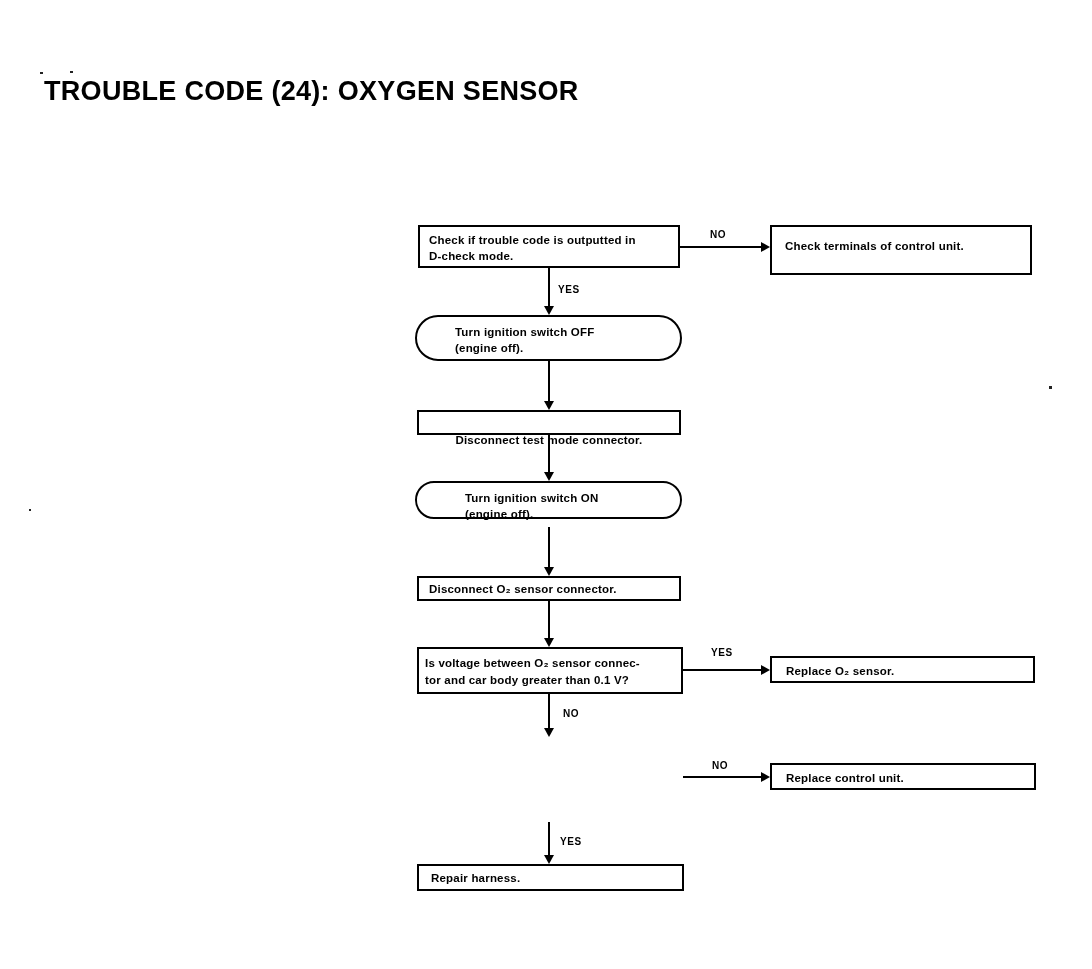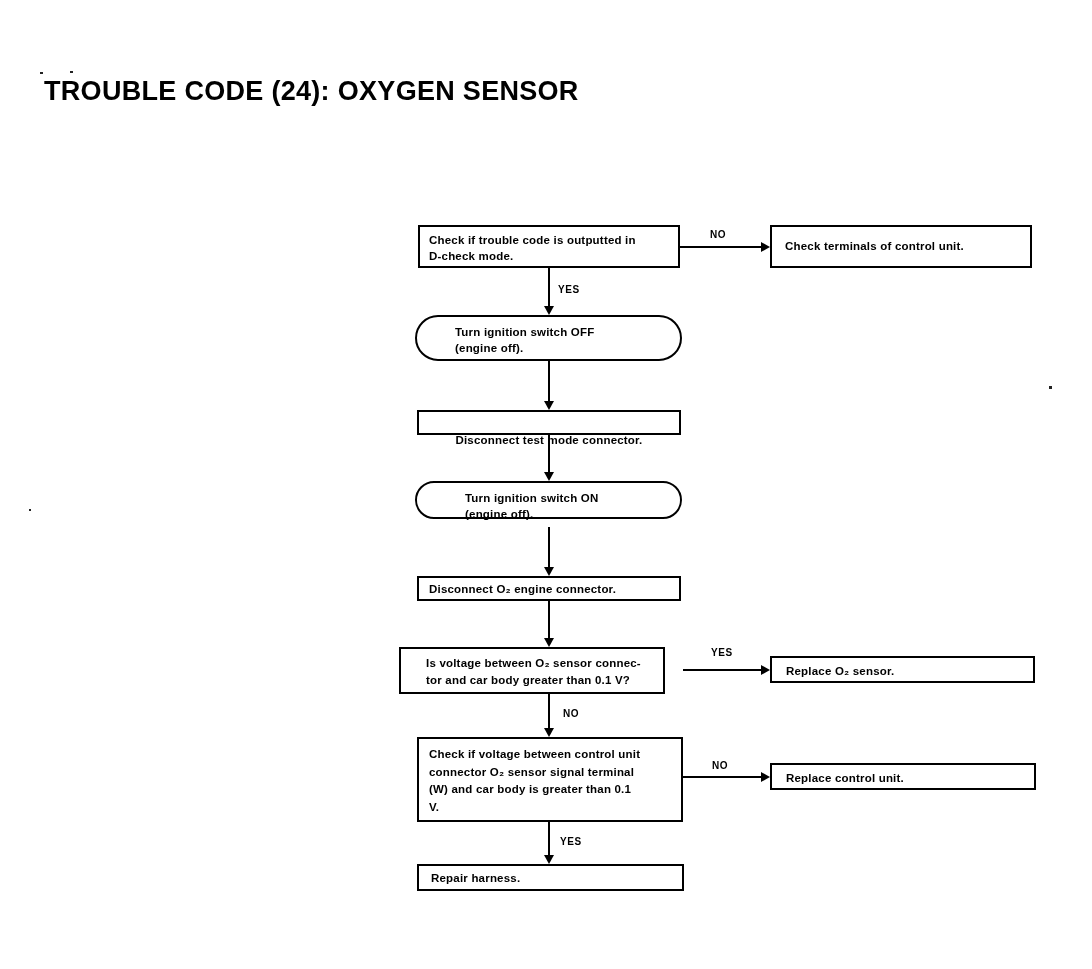--- a/index.html
+++ b/index.html
@@ -36,26 +36,26 @@
   }
   .ln { display: block; }
   .stadium { border-radius: 24px; }
 
   
   .n1  { left: 418px; top: 225px; width: 262px; height: 43px; padding: 5px 25px 0 9px; }
   .n3  { left: 415px; top: 315px; width: 267px; height: 46px; padding: 7px 8px 0 38px; }
   .n4  { left: 417px; top: 410px; width: 264px; height: 25px; padding: 20px 0 0 0; text-align: center; }
   .n5  { left: 415px; top: 481px; width: 267px; height: 38px; padding: 7px 8px 0 48px; }
   .n6  { left: 417px; top: 576px; width: 264px; height: 25px; padding: 3px 8px 0 10px; }
-  .n7  { left: 399px; top: 647px; width: 266px; height: 47px; padding: 6px 6px 0 25px; line-height: 17px; }
+  .n7  { left: 417px; top: 647px; width: 266px; height: 47px; padding: 6px 6px 0 6px; line-height: 17px; }
   .n9  { left: 417px; top: 737px; width: 266px; height: 85px; padding: 7px 6px 0 10px; line-height: 17.5px; }
   .n11 { left: 417px; top: 864px; width: 267px; height: 27px; padding: 4px 8px 0 12px; }
 
   
-  .n2  { left: 770px; top: 225px; width: 262px; height: 43px; padding: 11px 4px 0 13px; }
+  .n2  { left: 770px; top: 225px; width: 262px; height: 50px; padding: 11px 4px 0 13px; }
   .n8  { left: 770px; top: 656px; width: 265px; height: 27px; padding: 5px 8px 0 14px; }
   .n10 { left: 770px; top: 763px; width: 266px; height: 27px; padding: 5px 8px 0 14px; }
 
   
   .vline { position: absolute; left: 548px; width: 2px; background: #000; }
   .v1 { top: 268px; height: 39px; }
   .v2 { top: 361px; height: 41px; }
   .v3 { top: 435px; height: 38px; }
   .v4 { top: 527px; height: 41px; }
   .v5 { top: 601px; height: 38px; }
@@ -141,38 +141,32 @@
   <div class="node n4">
     <span class="ln">Disconnect test mode connector.</span>
   </div>
 
   <div class="node stadium n5">
     <span class="ln">Turn ignition switch ON</span>
     <span class="ln">(engine off).</span>
   </div>
 
   <div class="node n6">
-    <span class="ln">Disconnect O₂ engine connector.</span>
+    <span class="ln">Disconnect O₂ sensor connector.</span>
   </div>
 
   <div class="node n7">
     <span class="ln">Is voltage between O₂ sensor connec-</span>
     <span class="ln">tor and car body greater than 0.1 V?</span>
   </div>
 
   <div class="node n8">
     <span class="ln">Replace O₂ sensor.</span>
   </div>
 
-  <div class="node n9">
-    <span class="ln">Check if voltage between control unit</span>
-    <span class="ln">connector O₂ sensor signal terminal</span>
-    <span class="ln">(W) and car body is greater than 0.1</span>
-    <span class="ln">V.</span>
-  </div>
 
   <div class="node n10">
     <span class="ln">Replace control unit.</span>
   </div>
 
   <div class="node n11">
     <span class="ln">Repair harness.</span>
   </div>
 
   <div class="vline v1"></div>

